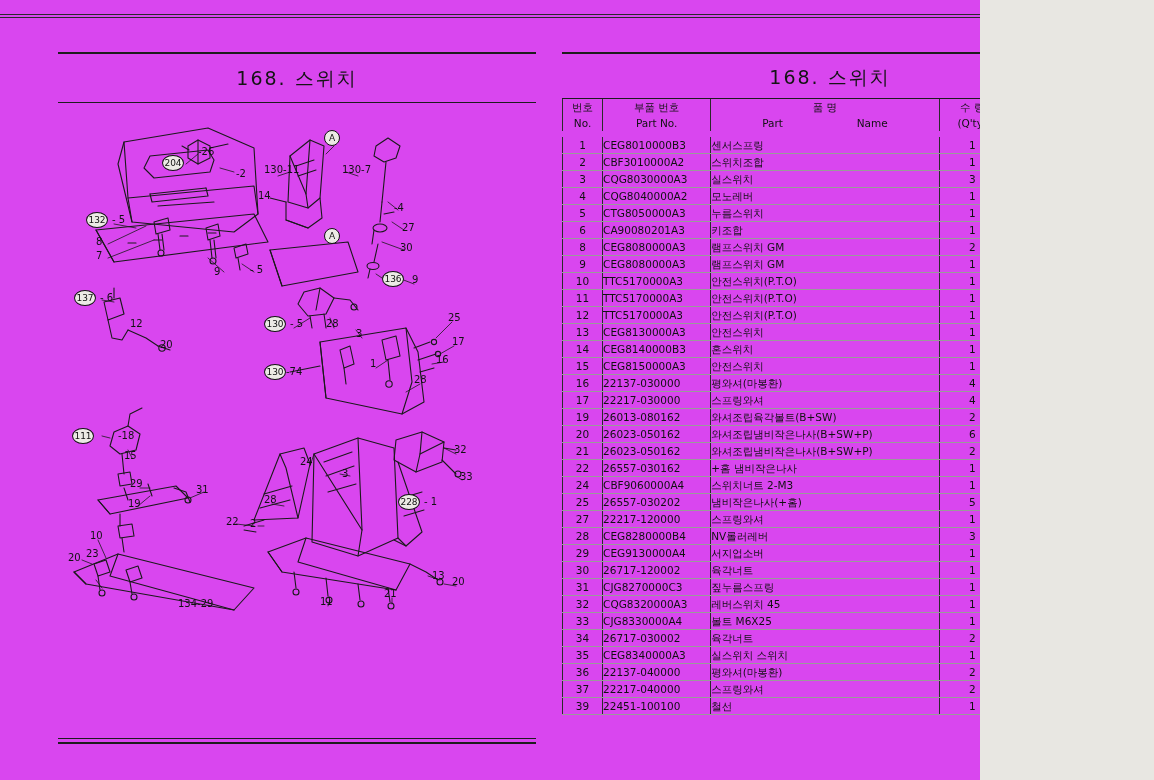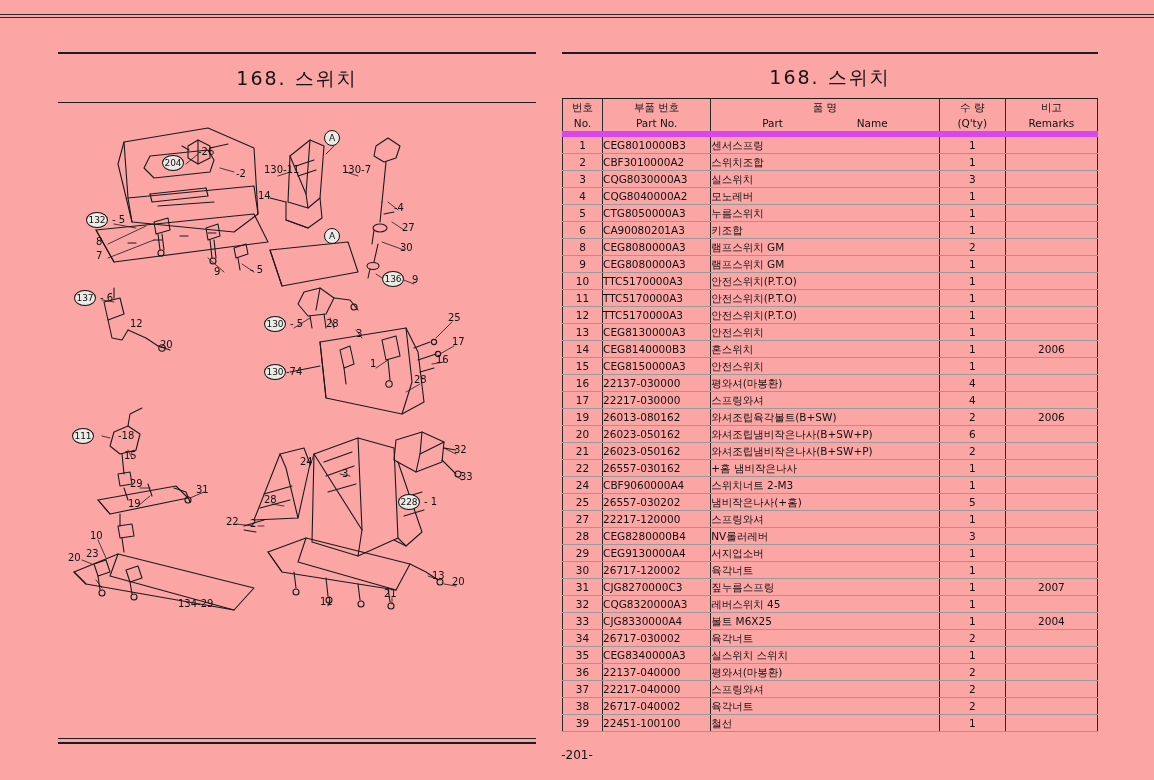--- a/index.html
+++ b/index.html
@@ -5,23 +5,23 @@
   html, body {
     margin: 0;
     padding: 0;
     background: #e8e7e2;
   }
   body {
     font-family: "Liberation Sans", sans-serif;
   }
   #page {
     position: relative;
-    width: 1154px;
+    width: 980px;
     height: 780px;
-    background: #fca5a5;
+    background: #d946ef;
     overflow: hidden;
   }
   
   .page-rule {
     position: absolute;
     left: 0;
     width: 1154px;
     height: 1px;
     background: #2a2a2a;
   }
@@ -704,32 +704,24 @@
             <td class="c-rem"></td>
           </tr>
           <tr>
             <td class="c-no">37</td>
             <td class="c-part">22217-040000</td>
             <td class="c-name">스프링와셔</td>
             <td class="c-qty">2</td>
             <td class="c-rem"></td>
           </tr>
           <tr>
-            <td class="c-no">38</td>
-            <td class="c-part">26717-040002</td>
-            <td class="c-name">육각너트</td>
-            <td class="c-qty">2</td>
-            <td class="c-rem"></td>
-          </tr>
-          <tr>
             <td class="c-no">39</td>
             <td class="c-part">22451-100100</td>
             <td class="c-name">철선</td>
             <td class="c-qty">1</td>
             <td class="c-rem"></td>
           </tr>
         </tbody>
     </table>
   </div>
 
-  <div id="page-num">-201-</div>
 
 </div>
 
 </body></html>

